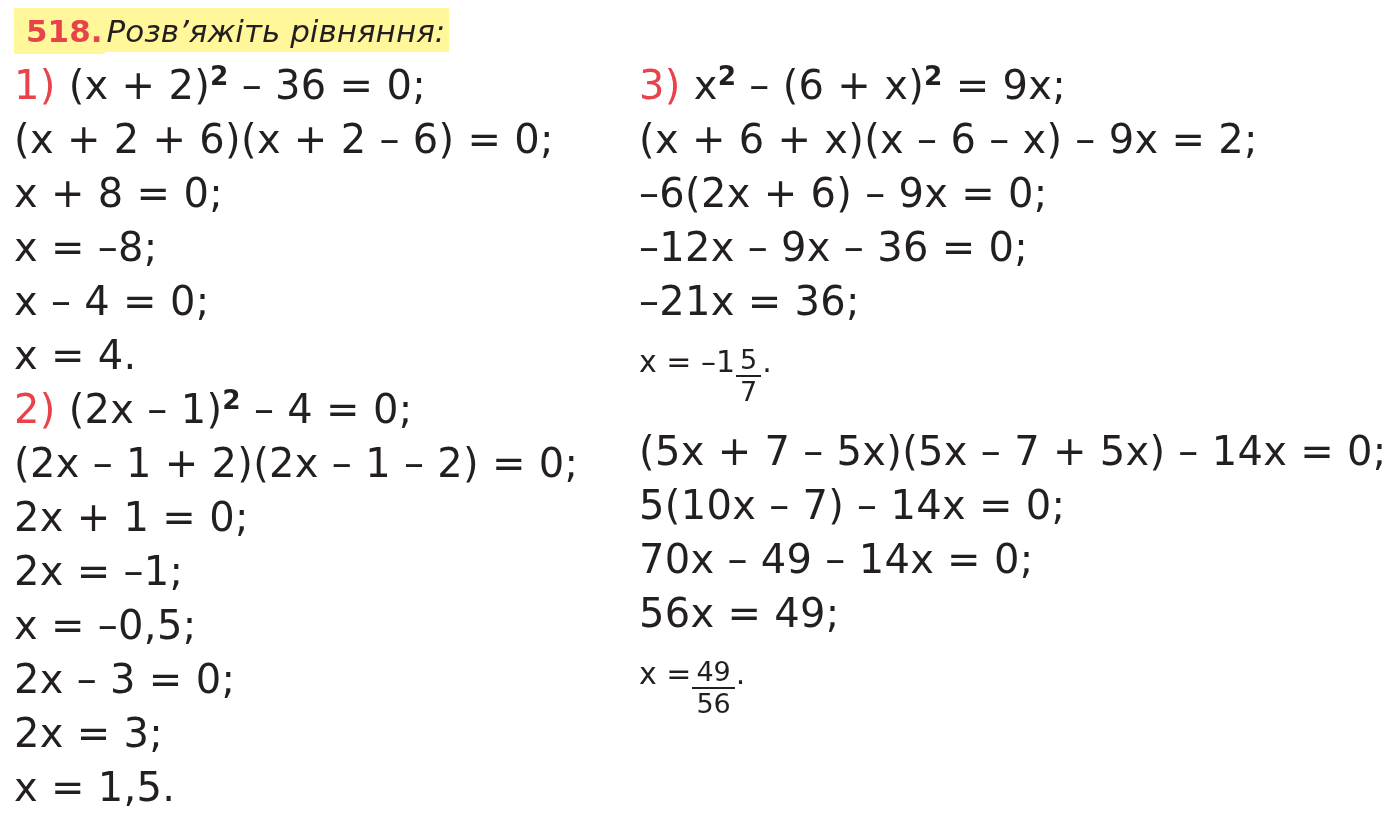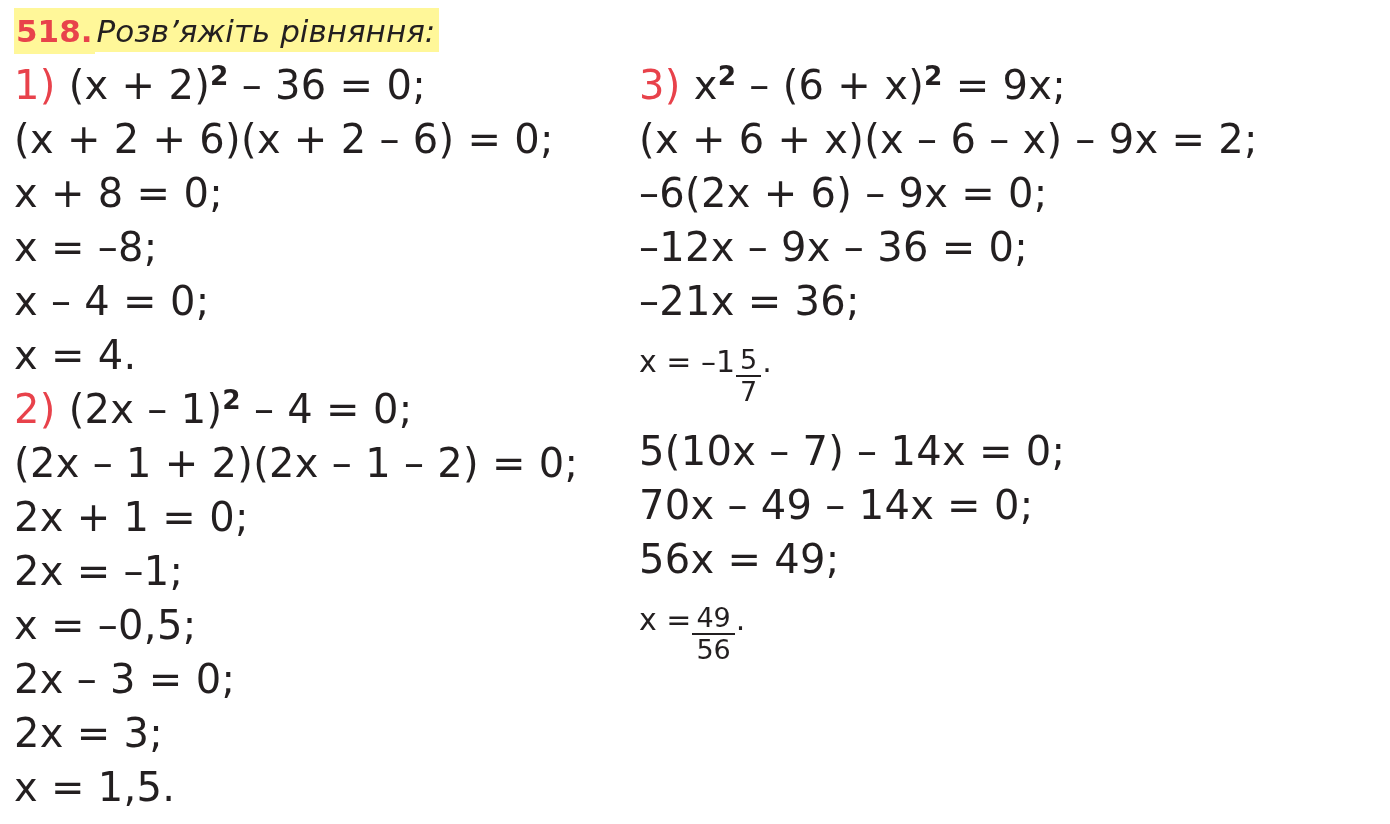--- a/index.html
+++ b/index.html
@@ -25,21 +25,21 @@
     font-size: 31px;
     line-height: 42px;
     white-space: nowrap;
     margin-bottom: 4px;
   }
   .task-number {
     display: inline-block;
     background: #fff799;
     color: #e8424b;
     font-weight: bold;
-    padding: 2px 2px 2px 2px;
+    padding: 2px 2px 2px 12px;
   }
   .task-title {
     display: inline-block;
     background: #fff799;
     font-style: italic;
     color: #231f20;
     padding: 2px 4px 0 2px;
   }
   .columns {
     display: flex;
@@ -138,20 +138,21 @@
         <span class="mixed">
           <span>x = –1</span>
           <span class="frac">
             <span class="num">5</span>
             <span class="den">7</span>
           </span>
           <span>.</span>
         </span>
       </div>
 
+      <div class="line"><span class="idx"></span><span>(5x + 7 – 5x)(5x – 7 + 5x) – 14x = 0;</span></div>
       <div class="line"><span class="idx"></span><span>5(10x – 7) – 14x = 0;</span></div>
       <div class="line"><span class="idx"></span><span>70x – 49 – 14x = 0;</span></div>
       <div class="line"><span class="idx"></span><span>56x = 49;</span></div>
 
       <div class="frac-line">
         <span class="mixed">
           <span>x = </span>
           <span class="frac">
             <span class="num">49</span>
             <span class="den">56</span>

